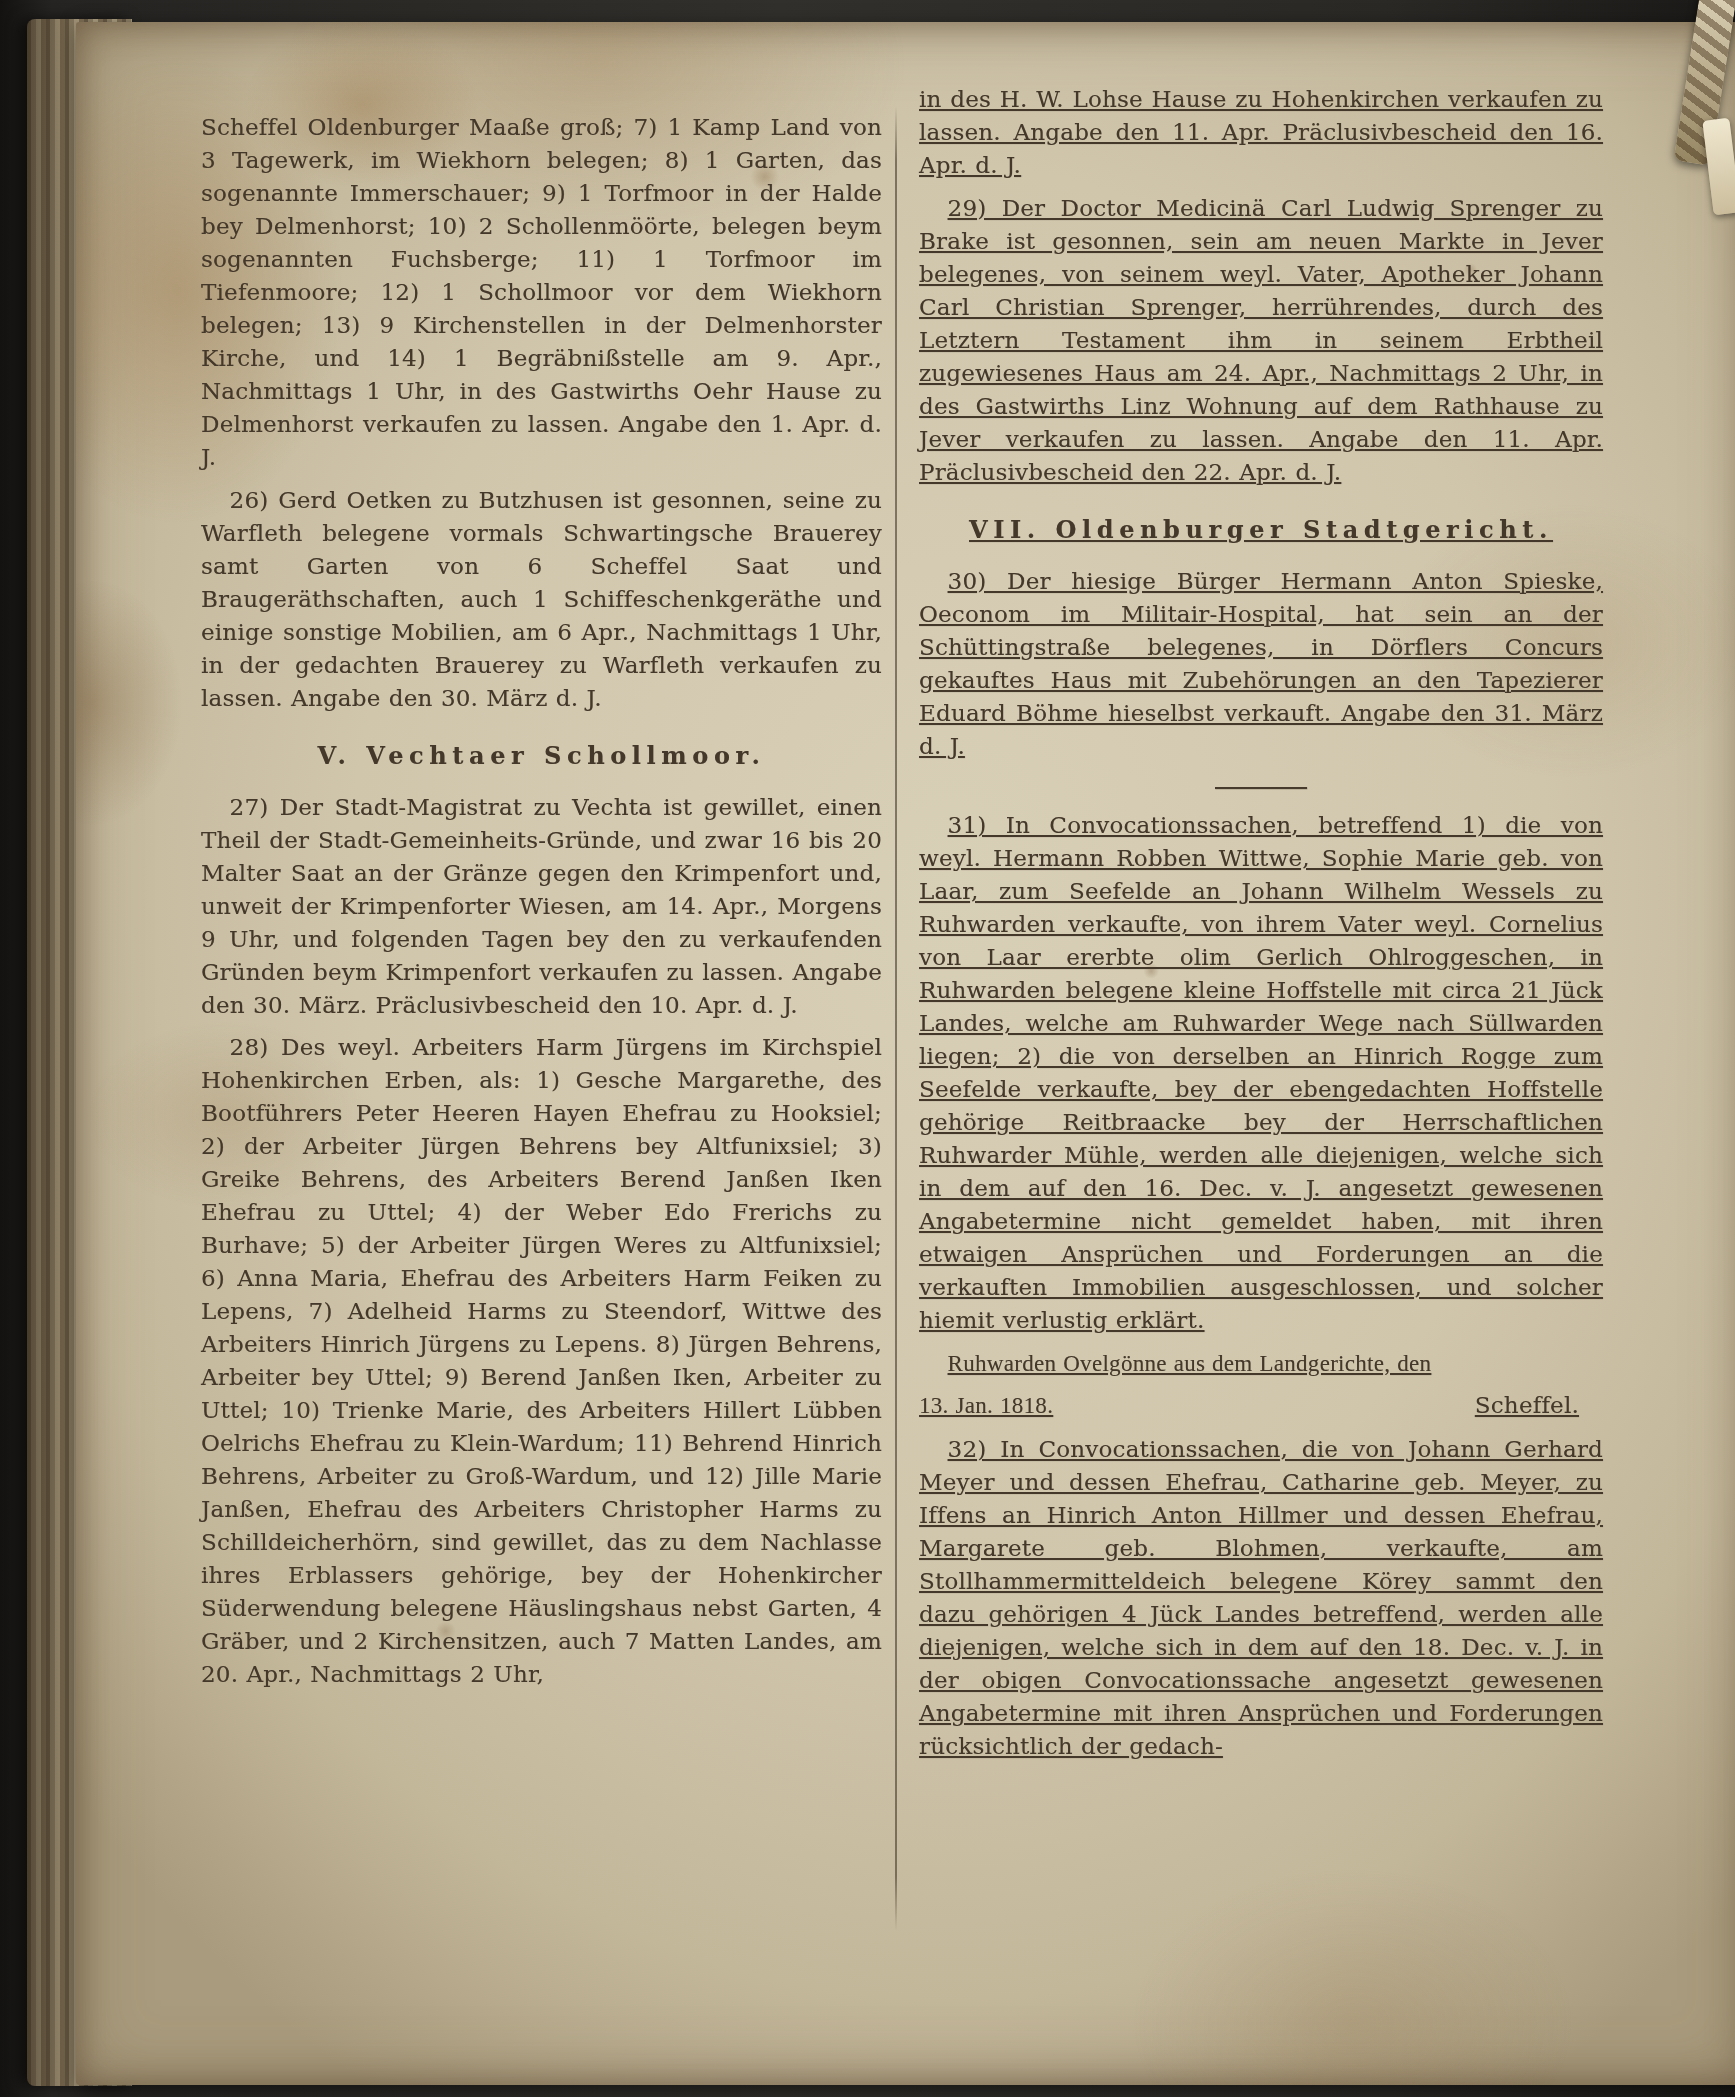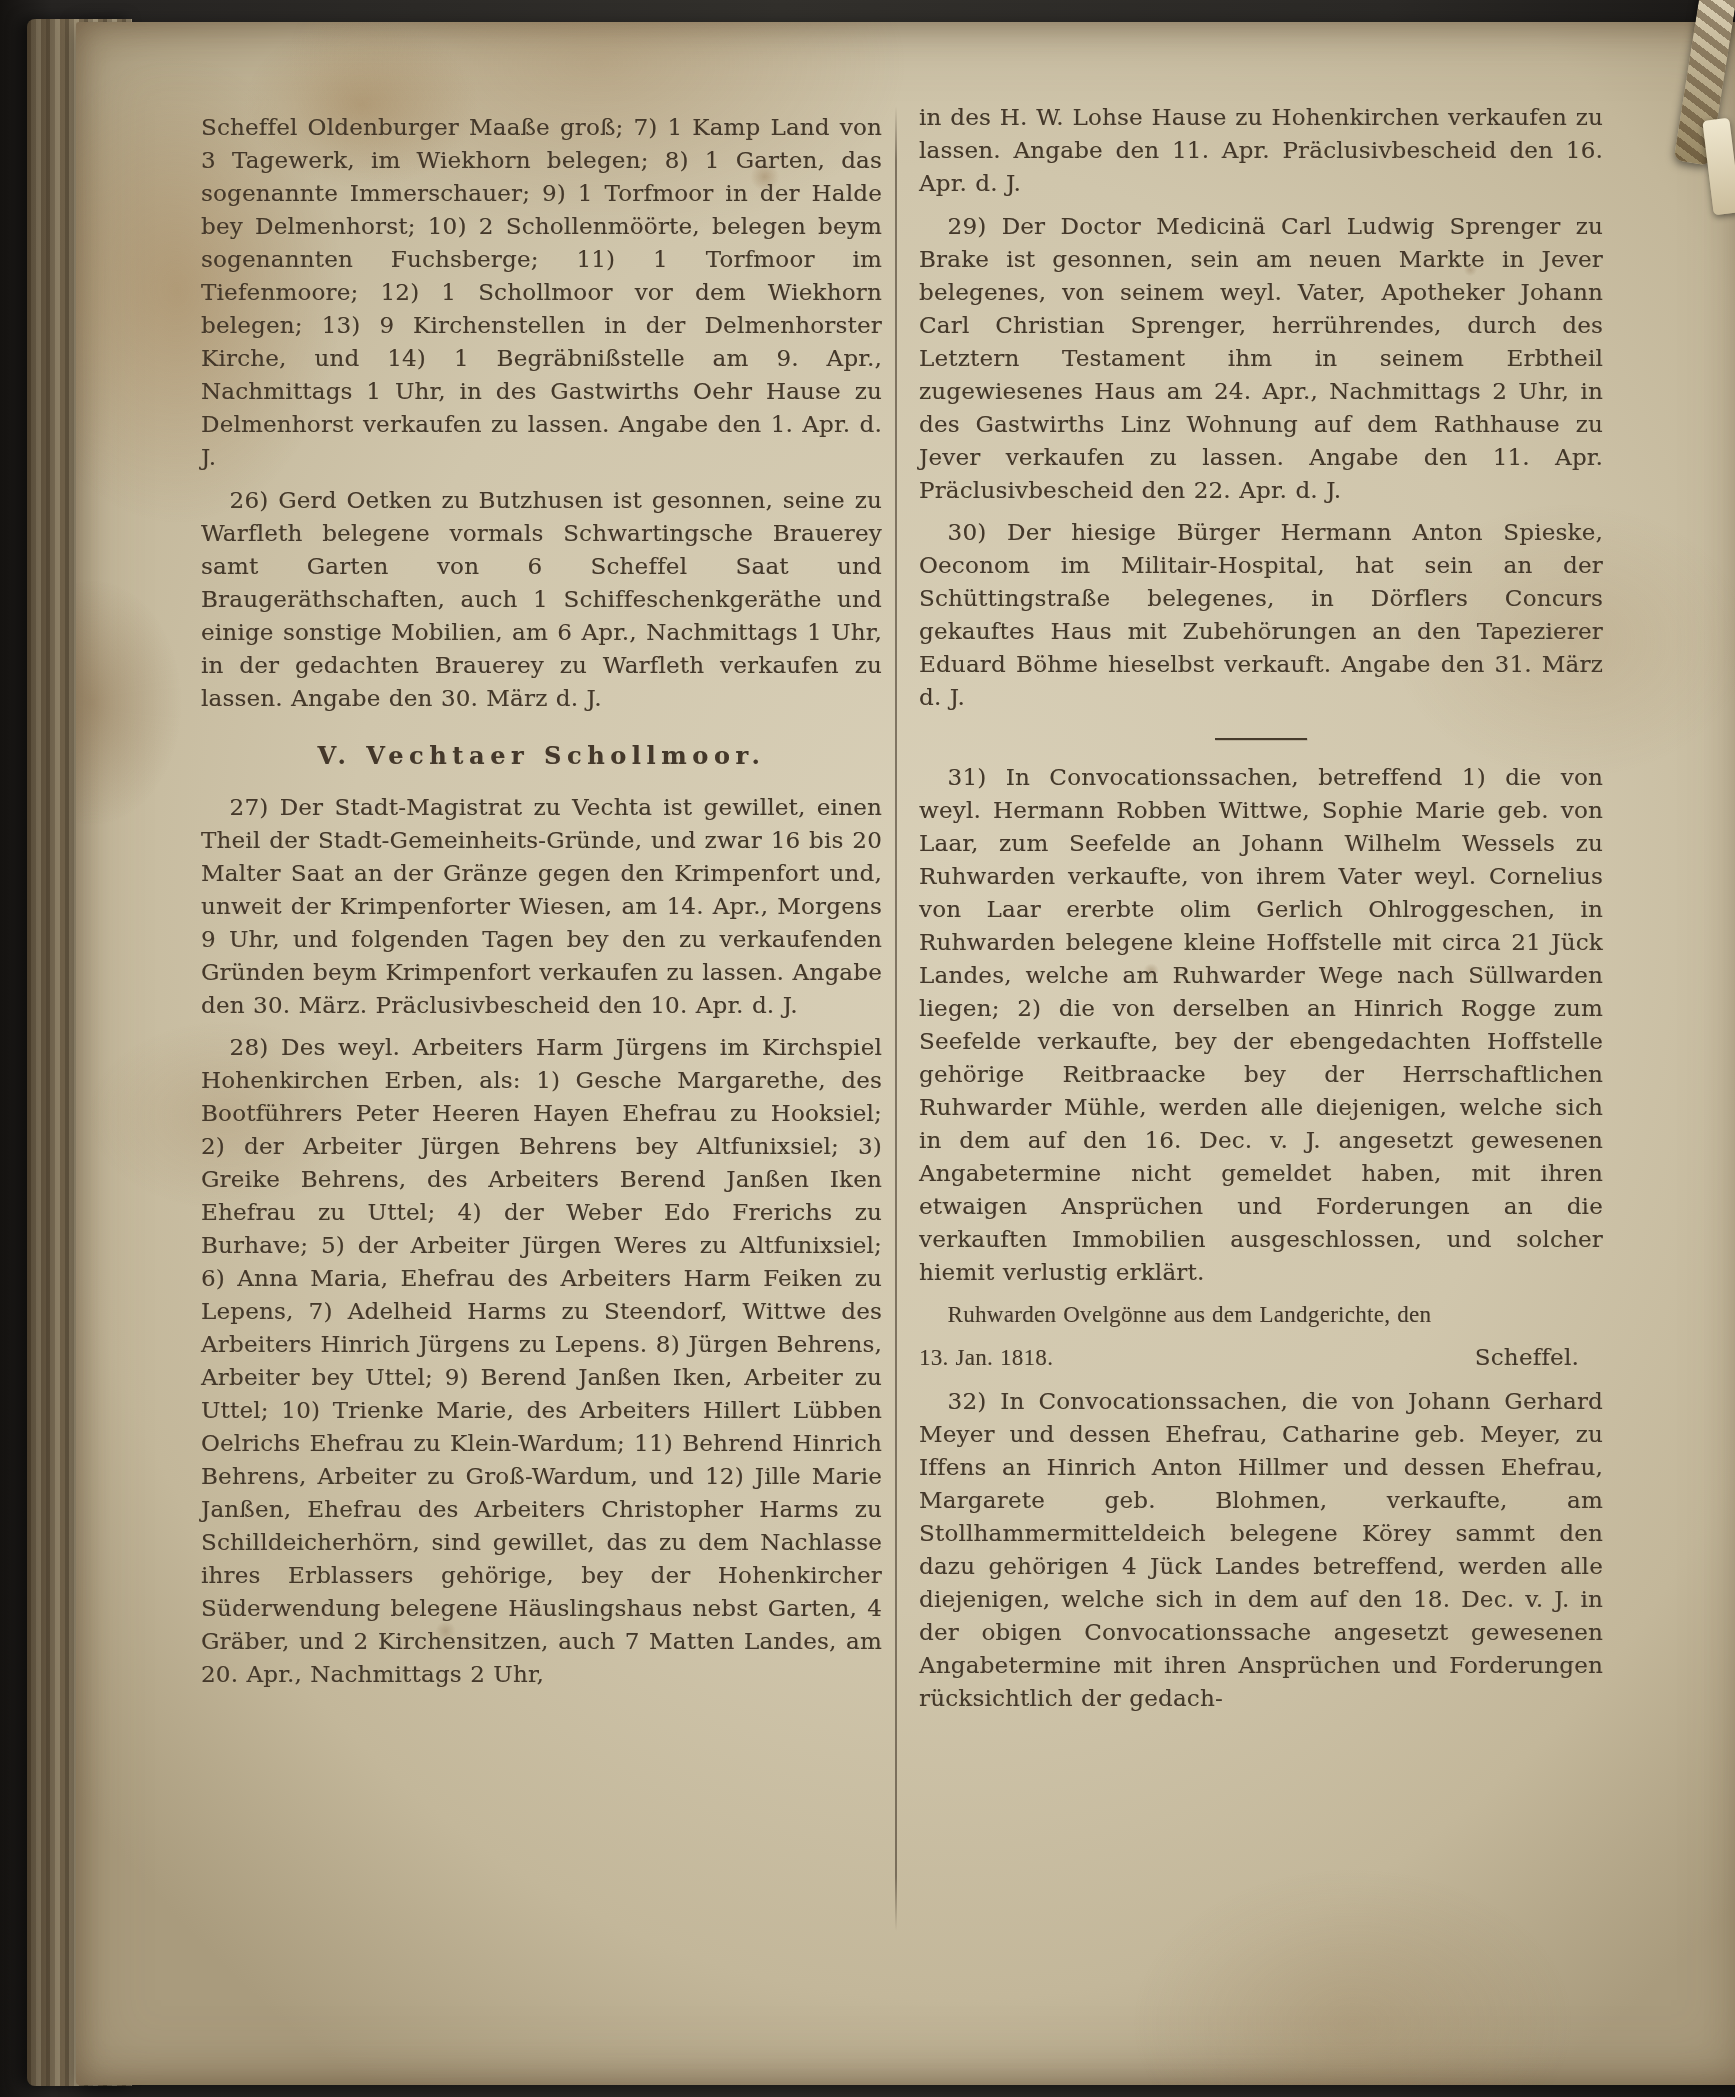--- a/index.html
+++ b/index.html
@@ -60,21 +60,21 @@
   }
   
   .col{
     position:absolute;color:#44382a;
     font-size:23px;line-height:33px;text-align:justify;
     letter-spacing:0.2px;word-spacing:0.8px;
     text-shadow:0.2px 0.2px 0 rgba(62,50,36,.35);
     hyphens:auto;
   }
   .col-left{left:125px;top:89px;width:681px;}
-  .col-right{left:843px;top:79px;width:684px;}
+  .col-right{left:843px;top:61px;width:684px;text-decoration:underline;}
   .colrule{
     position:absolute;left:819px;top:84px;width:1.6px;height:1825px;
     background:linear-gradient(rgba(70,58,44,.0), rgba(70,58,44,.6) 3%, rgba(70,58,44,.6) 97%, rgba(70,58,44,0));
   }
   .col p{margin:0 0 9.5px 0;text-indent:28.6px;}
   .col p.noindent{text-indent:0;}
   .col h2{
     font-size:24px;font-weight:bold;text-align:center;
     letter-spacing:5.6px;margin:24px 0 19px 0;text-indent:0;
   }
@@ -101,20 +101,21 @@
       <h2>V. Vechtaer Schollmoor.</h2>
       <p>27) Der Stadt-Magistrat zu Vechta ist gewillet, einen Theil der Stadt-Gemeinheits-Gründe, und zwar 16 bis 20 Malter Saat an der Gränze gegen den Krimpenfort und, unweit der Krimpenforter Wiesen, am 14. Apr., Morgens 9 Uhr, und folgenden Tagen bey den zu verkaufenden Gründen beym Krimpenfort verkaufen zu lassen. Angabe den 30. März. Präclusivbescheid den 10. Apr. d. J.</p>
       <p>28) Des weyl. Arbeiters Harm Jürgens im Kirchspiel Hohenkirchen Erben, als: 1) Gesche Margarethe, des Bootführers Peter Heeren Hayen Ehefrau zu Hooksiel; 2) der Arbeiter Jürgen Behrens bey Altfunixsiel; 3) Greike Behrens, des Arbeiters Berend Janßen Iken Ehefrau zu Uttel; 4) der Weber Edo Frerichs zu Burhave; 5) der Arbeiter Jürgen Weres zu Altfunixsiel; 6) Anna Maria, Ehefrau des Arbeiters Harm Feiken zu Lepens, 7) Adelheid Harms zu Steendorf, Wittwe des Arbeiters Hinrich Jürgens zu Lepens. 8) Jürgen Behrens, Arbeiter bey Uttel; 9) Berend Janßen Iken, Arbeiter zu Uttel; 10) Trienke Marie, des Arbeiters Hillert Lübben Oelrichs Ehefrau zu Klein-Wardum; 11) Behrend Hinrich Behrens, Arbeiter zu Groß-Wardum, und 12) Jille Marie Janßen, Ehefrau des Arbeiters Christopher Harms zu Schilldeicherhörn, sind gewillet, das zu dem Nachlasse ihres Erblassers gehörige, bey der Hohenkircher Süderwendung belegene Häuslingshaus nebst Garten, 4 Gräber, und 2 Kirchensitzen, auch 7 Matten Landes, am 20. Apr., Nachmittags 2 Uhr,</p>
     </div>
 
     <div class="colrule"></div>
 
     <div class="col col-right">
       <p class="noindent">in des H. W. Lohse Hause zu Hohenkirchen verkaufen zu lassen. Angabe den 11. Apr. Präclusivbescheid den 16. Apr. d. J.</p>
       <p>29) Der Doctor Medicinä Carl Ludwig Sprenger zu Brake ist gesonnen, sein am neuen Markte in Jever belegenes, von seinem weyl. Vater, Apotheker Johann Carl Christian Sprenger, herrührendes, durch des Letztern Testament ihm in seinem Erbtheil zugewiesenes Haus am 24. Apr., Nachmittags 2 Uhr, in des Gastwirths Linz Wohnung auf dem Rathhause zu Jever verkaufen zu lassen. Angabe den 11. Apr. Präclusivbescheid den 22. Apr. d. J.</p>
+      <h2>VII. Oldenburger Stadtgericht.</h2>
       <p>30) Der hiesige Bürger Hermann Anton Spieske, Oeconom im Militair-Hospital, hat sein an der Schüttingstraße belegenes, in Dörflers Concurs gekauftes Haus mit Zubehörungen an den Tapezierer Eduard Böhme hieselbst verkauft. Angabe den 31. März d. J.</p>
       <div class="item-divider"></div>
       <p>31) In Convocationssachen, betreffend 1) die von weyl. Hermann Robben Wittwe, Sophie Marie geb. von Laar, zum Seefelde an Johann Wilhelm Wessels zu Ruhwarden verkaufte, von ihrem Vater weyl. Cornelius von Laar ererbte olim Gerlich Ohlroggeschen, in Ruhwarden belegene kleine Hoffstelle mit circa 21 Jück Landes, welche am Ruhwarder Wege nach Süllwarden liegen; 2) die von derselben an Hinrich Rogge zum Seefelde verkaufte, bey der ebengedachten Hoffstelle gehörige Reitbraacke bey der Herrschaftlichen Ruhwarder Mühle, werden alle diejenigen, welche sich in dem auf den 16. Dec. v. J. angesetzt gewesenen Angabetermine nicht gemeldet haben, mit ihren etwaigen Ansprüchen und Forderungen an die verkauften Immobilien ausgeschlossen, und solcher hiemit verlustig erklärt.</p>
       <p class="antiqua">Ruhwarden Ovelgönne aus dem Landgerichte, den</p>
       <div class="pub-row">
         <span class="antiqua">13. Jan. 1818.</span>
         <span>Scheffel.</span>
       </div>
       <p>32) In Convocationssachen, die von Johann Gerhard Meyer und dessen Ehefrau, Catharine geb. Meyer, zu Iffens an Hinrich Anton Hillmer und dessen Ehefrau, Margarete geb. Blohmen, verkaufte, am Stollhammermitteldeich belegene Körey sammt den dazu gehörigen 4 Jück Landes betreffend, werden alle diejenigen, welche sich in dem auf den 18. Dec. v. J. in der obigen Convocationssache angesetzt gewesenen Angabetermine mit ihren Ansprüchen und Forderungen rücksichtlich der gedach-</p>
     </div>

